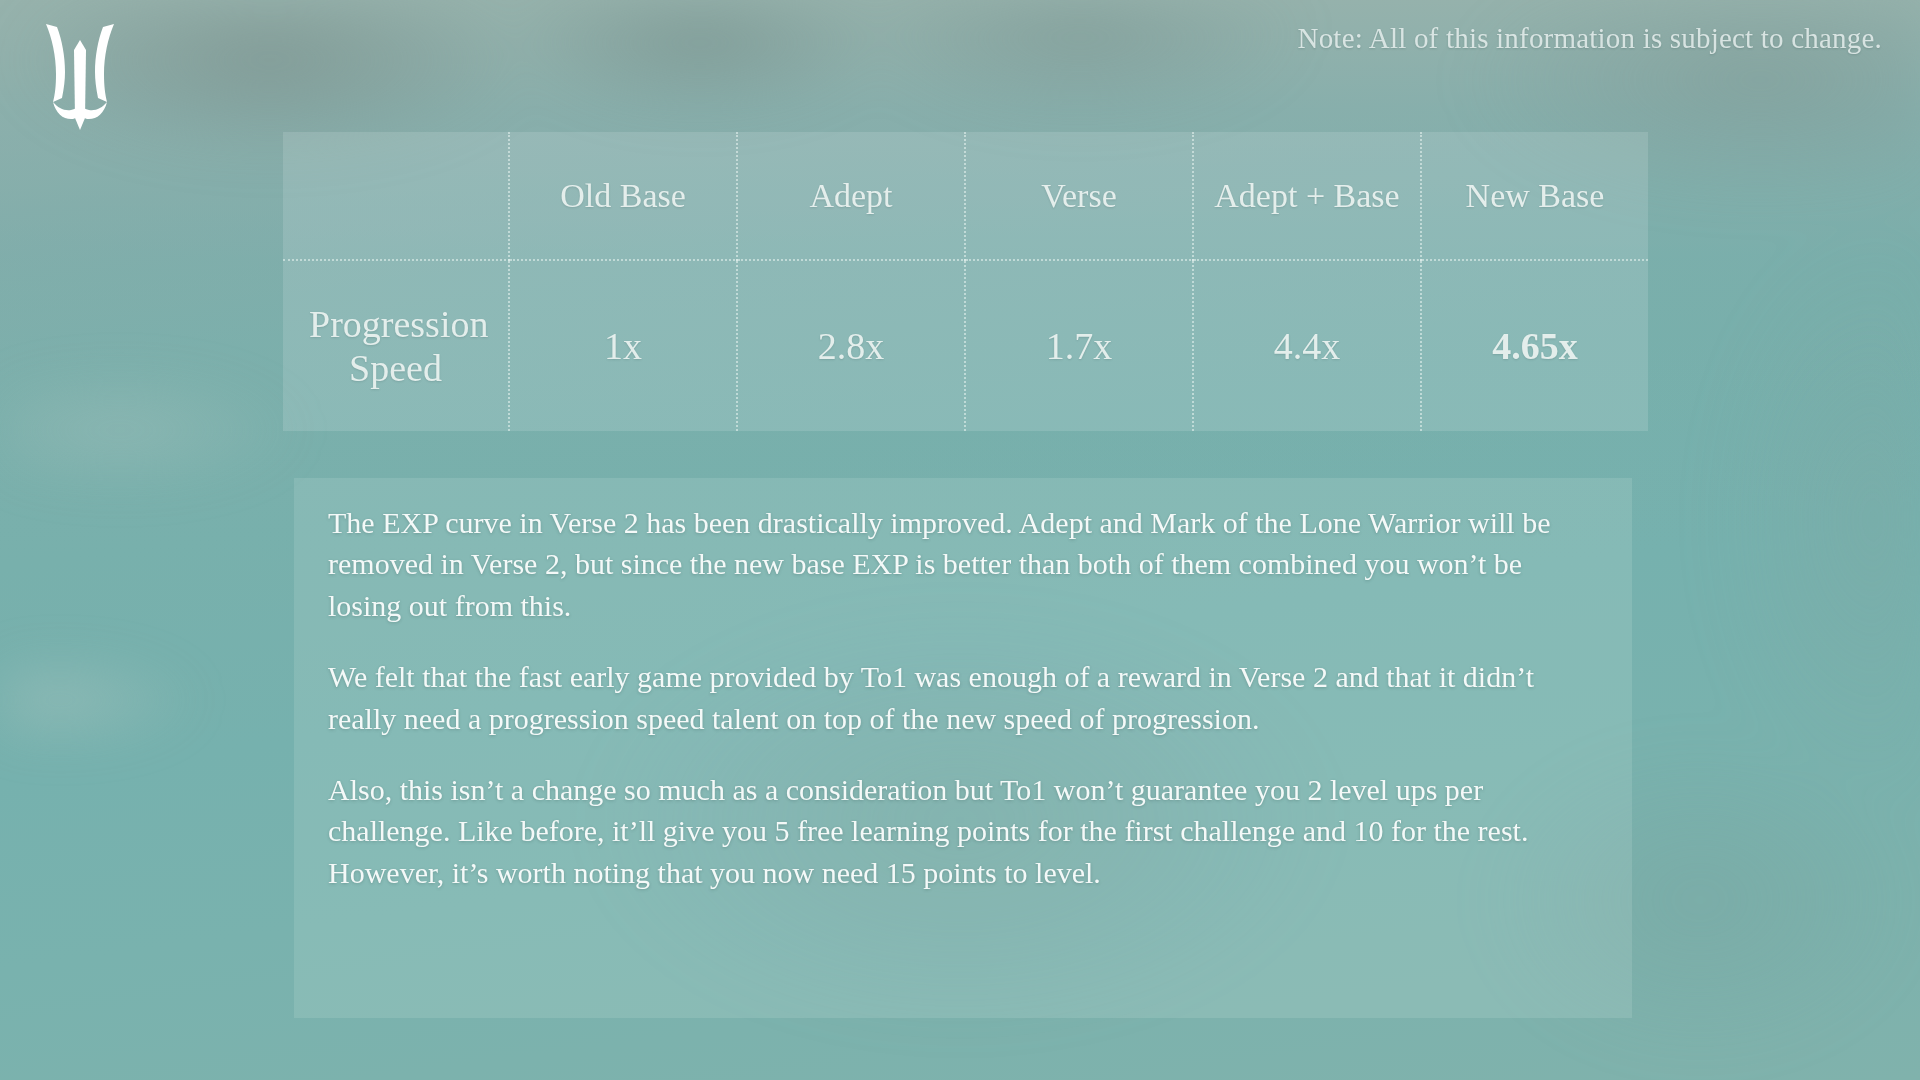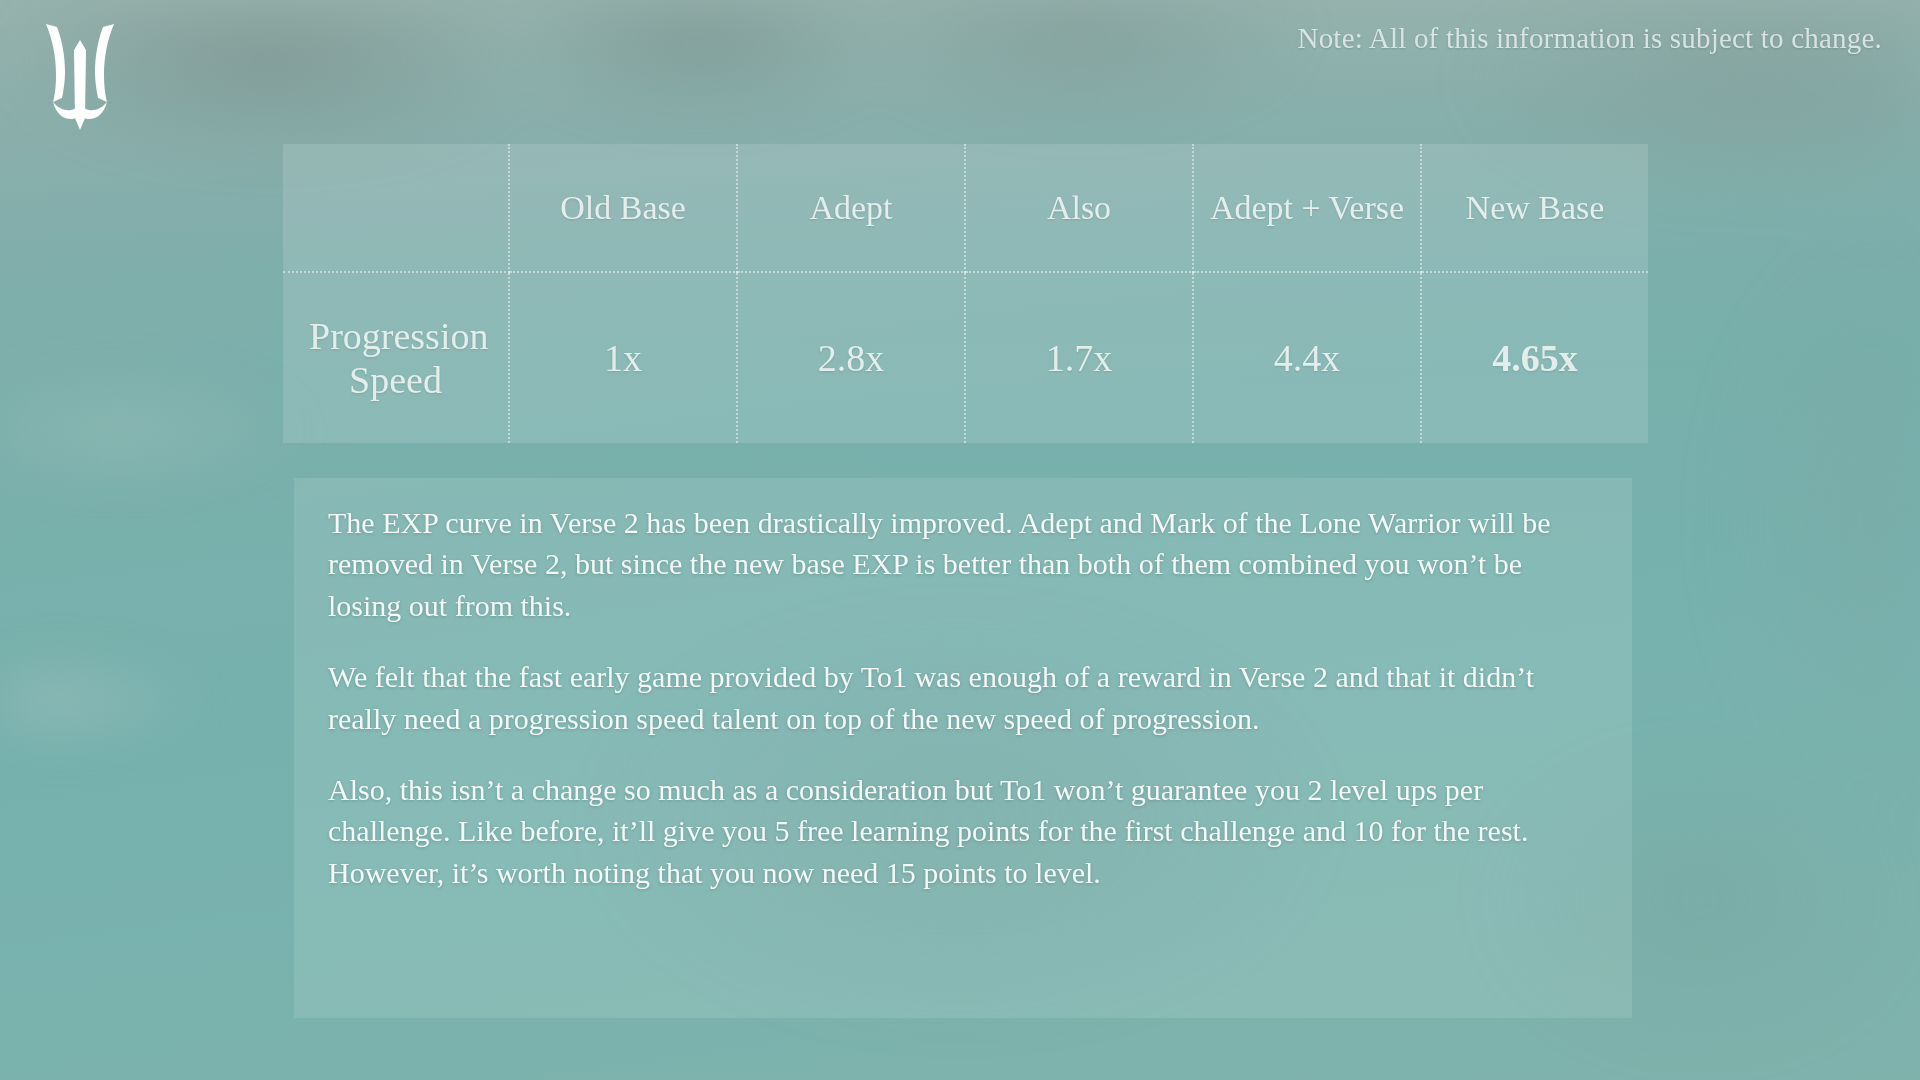--- a/index.html
+++ b/index.html
@@ -72,21 +72,21 @@
     letter-spacing: 0.2px;
     color: rgba(236,243,241,0.82);
     text-shadow: 0 1px 2px rgba(60,90,88,0.25);
     white-space: nowrap;
   }
 
   
   #spec-table {
     position: absolute;
     left: 283px;
-    top: 144px;
+    top: 132px;
     width: 1355px;
     border-collapse: collapse;
     background: rgba(226,240,238,0.17);
     table-layout: fixed;
   }
   #spec-table td {
     padding: 0;
     text-align: center;
     vertical-align: middle;
     color: rgba(238,245,243,0.90);
@@ -176,22 +176,22 @@
 </div>
 
 <div id="note">Note: All of this information is subject to change.</div>
 
 <table id="spec-table">
   <tbody>
     <tr class="hdr-row">
       <td class="col-label"></td>
       <td class="col-data">Old Base</td>
       <td class="col-data">Adept</td>
-      <td class="col-data">Also</td>
-      <td class="col-data">Adept + Verse</td>
+      <td class="col-data">Verse</td>
+      <td class="col-data">Adept + Base</td>
       <td class="col-data">New Base</td>
     </tr>
     <tr class="val-row">
       <td class="col-label rowhead">Progression Speed</td>
       <td class="col-data">1x</td>
       <td class="col-data">2.8x</td>
       <td class="col-data">1.7x</td>
       <td class="col-data">4.4x</td>
       <td class="col-data highlight">4.65x</td>
     </tr>

